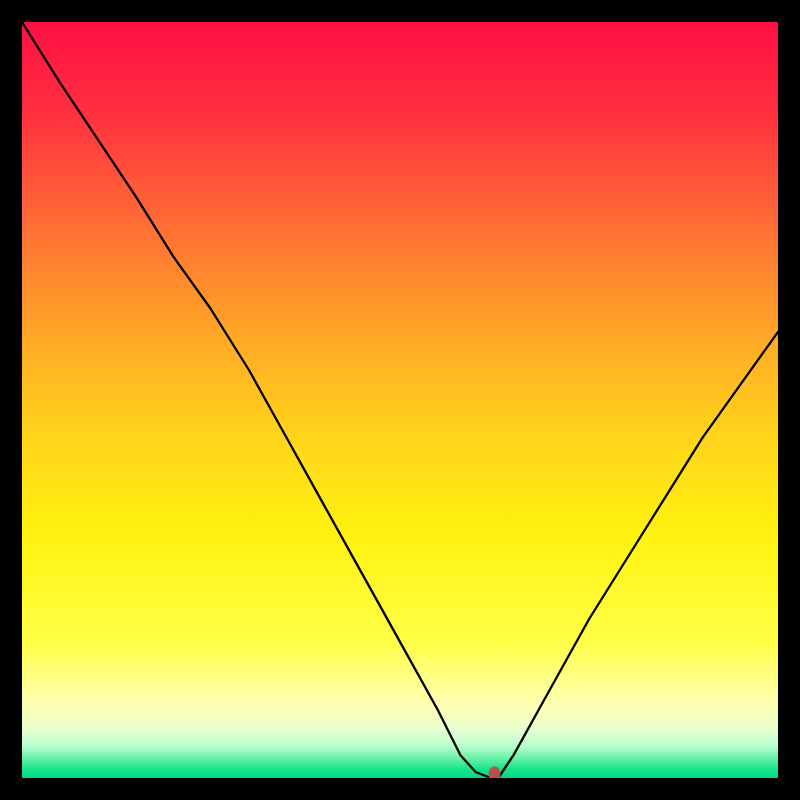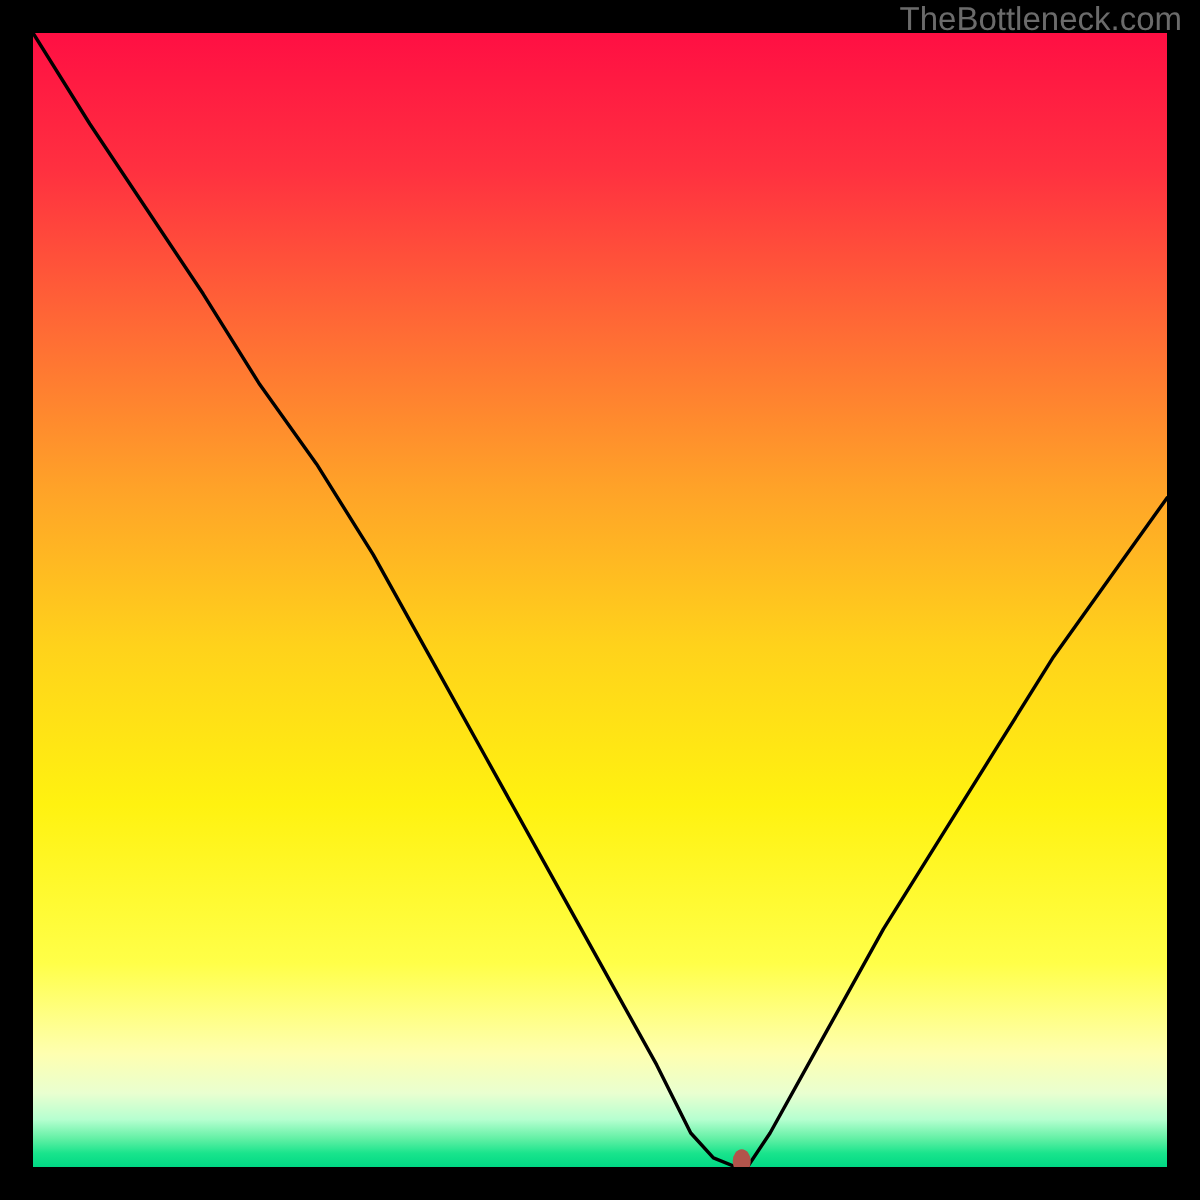--- a/index.html
+++ b/index.html
@@ -30,21 +30,20 @@
     left: 22px;
     top: 22px;
     width: 756px;
     height: 756px;
   }
 </style>
 </head>
 <body>
 
 <div class="container">
-  <div class="watermark">TheBottleneck.com</div>
 
   <svg class="plot" viewBox="0 0 756 756" preserveAspectRatio="none">
     <defs>
       <linearGradient id="bg-grad" x1="0" y1="0" x2="0" y2="1">
           <stop offset="0.00%" stop-color="#ff0f43"></stop>
           <stop offset="12.00%" stop-color="#ff3040"></stop>
           <stop offset="26.00%" stop-color="#ff6a35"></stop>
           <stop offset="40.00%" stop-color="#ffa228"></stop>
           <stop offset="54.00%" stop-color="#ffd21b"></stop>
           <stop offset="68.00%" stop-color="#fff210"></stop>

